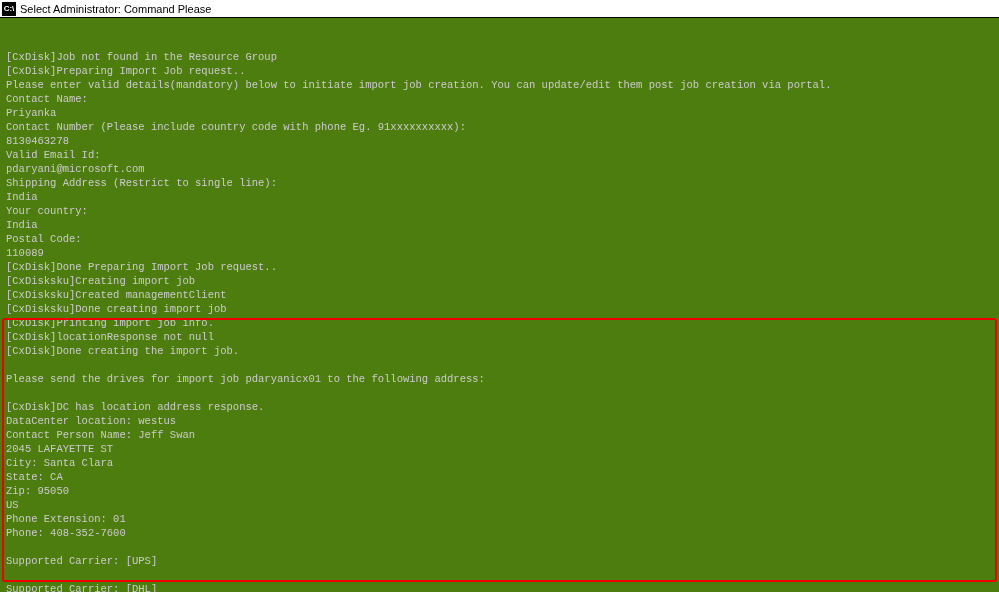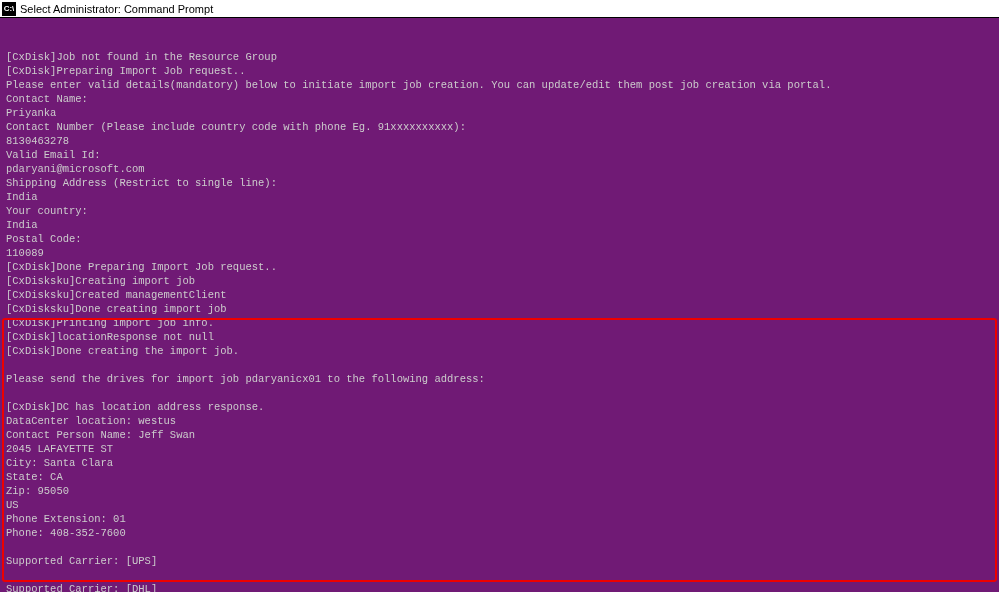--- a/index.html
+++ b/index.html
@@ -30,21 +30,21 @@
       background: #000;
       color: #fff;
       display: inline-flex;
       align-items: center;
       justify-content: center;
       font-size: 8px;
       font-weight: bold;
       margin-right: 4px;
     }
     .terminal {
-      background: #701a75;
+      background: #4d7c0f;
       color: #ccc;
       height: 574px;
       padding: 4px 6px;
       font-size: 10.5px;
       line-height: 14px;
       white-space: pre;
       overflow: hidden;
       position: relative;
     }
     .highlight-box {
@@ -59,19 +59,19 @@
     }
     .line {
       white-space: pre;
     }
   </style>
 </head>
 <body>
 
 <div class="titlebar">
   <span class="title-icon">C:\</span>
-  <span>Select Administrator: Command Prompt</span>
+  <span>Select Administrator: Command Please</span>
 </div>
 
 <div class="terminal">
   <div id="lines-container"><div class="line">[CxDisk]Job not found in the Resource Group</div><div class="line">[CxDisk]Preparing Import Job request..</div><div class="line">Please enter valid details(mandatory) below to initiate import job creation. You can update/edit them post job creation via portal.</div><div class="line">Contact Name:</div><div class="line">Priyanka</div><div class="line">Contact Number (Please include country code with phone Eg. 91xxxxxxxxxx):</div><div class="line">8130463278</div><div class="line">Valid Email Id:</div><div class="line">pdaryani@microsoft.com</div><div class="line">Shipping Address (Restrict to single line):</div><div class="line">India</div><div class="line">Your country:</div><div class="line">India</div><div class="line">Postal Code:</div><div class="line">110089</div><div class="line">[CxDisk]Done Preparing Import Job request..</div><div class="line">[CxDisksku]Creating import job</div><div class="line">[CxDisksku]Created managementClient</div><div class="line">[CxDisksku]Done creating import job</div><div class="line">[CxDisk]Printing import job info.</div><div class="line">[CxDisk]locationResponse not null</div><div class="line">[CxDisk]Done creating the import job.</div><div class="line">&nbsp;</div><div class="line">Please send the drives for import job pdaryanicx01 to the following address:</div><div class="line">&nbsp;</div><div class="line">[CxDisk]DC has location address response.</div><div class="line">DataCenter location: westus</div><div class="line">Contact Person Name: Jeff Swan</div><div class="line">2045 LAFAYETTE ST</div><div class="line">City: Santa Clara</div><div class="line">State: CA</div><div class="line">Zip: 95050</div><div class="line">US</div><div class="line">Phone Extension: 01</div><div class="line">Phone: 408-352-7600</div><div class="line">&nbsp;</div><div class="line">Supported Carrier: [UPS]</div><div class="line">&nbsp;</div><div class="line">Supported Carrier: [DHL]</div></div>
   <div class="highlight-box"></div>
 </div>
 
 </body></html>

